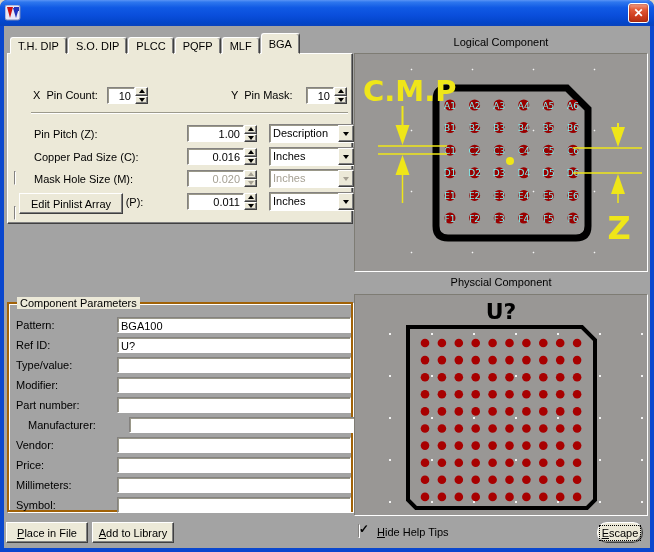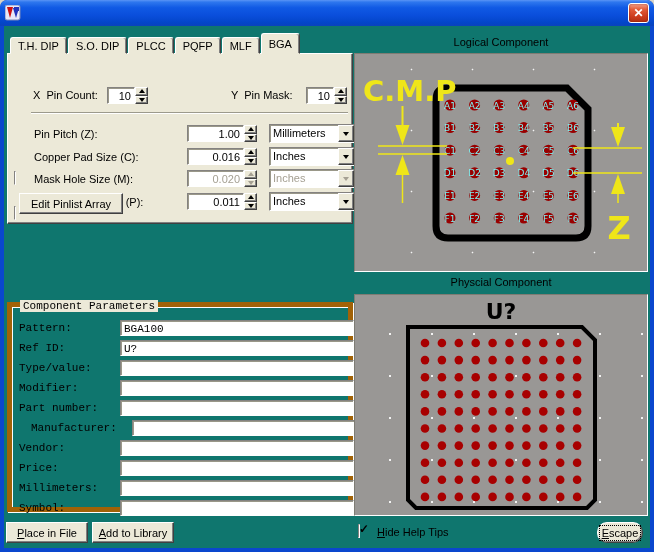--- a/index.html
+++ b/index.html
@@ -14,21 +14,21 @@
     border-radius:7px 7px 0 0; display:flex; align-items:center; padding:0 5px; }
   .title-text { color:#fff; font-weight:bold; font-size:13px; margin-left:5px;
     text-shadow:1px 1px 1px rgba(0,0,60,.75); letter-spacing:.2px; }
   .app-icon { width:16px; height:16px; display:inline-block; }
   .close-btn { margin-left:auto; width:21px; height:20px; border-radius:3px;
     background:linear-gradient(180deg,#F2A38B 0%,#E25B38 30%,#CC3C1D 70%,#B03012 100%);
     border:1px solid #fff; color:#fff; font-weight:bold; font-size:12px;
     display:flex; align-items:center; justify-content:center; box-shadow:inset 0 0 2px rgba(120,10,0,.8); cursor:default; }
 
   
-  .content { position:absolute; left:4px; top:26px; width:646px; height:522px; background:#0f766e; }
+  .content { position:absolute; left:4px; top:26px; width:646px; height:522px; background:#a3a3a3; }
   .abs { position:absolute; }
   label, .lbl { white-space:pre; }
 
   
   .raised { background:#ECE9D8; border:1px solid; border-color:#FFFFFF #404040 #404040 #FFFFFF;
     box-shadow:inset -1px -1px 0 #808080; }
   .sunken { background:#fff; border:1px solid; border-color:#848280 #FFFFFF #FFFFFF #848280;
     box-shadow:inset 1px 1px 0 #9a9889; }
 
   
@@ -55,21 +55,21 @@
 
   .dis { color:#A5A093; }
   .dis .tri-up { border-bottom-color:#A5A093; } .dis .tri-dn { border-top-color:#A5A093; }
 
   .sep { height:2px; border-top:1px solid #9C9A8C; border-bottom:1px solid #fff; }
 
   .btn { font-size:11px; display:flex; align-items:center; justify-content:center; cursor:default; }
   .focus-rect { outline:1px dotted #000; padding:1px 2px; }
 
   
-  .groupbox { border:5px solid #a16207; box-shadow:inset 1px 1px 0 #fff, 1px 1px 0 #fff;font-family:Liberation Mono, monospace; }
+  .groupbox { border:2px solid #a16207; box-shadow:inset 1px 1px 0 #fff, 1px 1px 0 #fff; }
   .groupbox-title { position:absolute; top:-7px; left:8px; background:#ECE9D8; padding:0 3px; }
   .param-row { position:absolute; left:0; width:100%; height:16px; }
   .param-label { position:absolute; left:7px; top:2px; }
   .param-input { position:absolute; left:108px; top:0; width:234px; height:16px; }
 
   
   .panel { background:#999795; border:1px solid; border-color:#7E7C74 #FFFFFF #FFFFFF #7E7C74;
     background-image:radial-gradient(circle, rgba(255,255,255,.9) 0.7px, transparent 1.1px); }
   .panel-label { text-align:center; }
   svg text { font-family:"DejaVu Sans", sans-serif; }
@@ -135,21 +135,21 @@
      <span class="abs sunken edit" style="left:179px; top:71px; width:57px; height:17px;">1.00</span>
      <span class="abs spin" style="left:236px; top:71px; width:13px; height:17px;">
         <span class="spin-btn raised">
                 <span class="tri-up"></span>
               </span>
         <span class="spin-btn raised">
                 <span class="tri-dn"></span>
               </span>
      </span>
      <span class="abs sunken combo" style="left:261px; top:70px; width:86px; height:19px;">
-        <span class="combo-text">Millimeters</span>
+        <span class="combo-text">Description</span>
         <span class="combo-btn raised">
                 <span class="tri-dn"></span>
               </span>
      </span>
           </div>
           <div>
             <label class="abs" style="left:26px; top:97px;">Copper Pad Size (C):</label>
      <span class="abs sunken edit" style="left:179px; top:94px; width:57px; height:17px;">0.016</span>
      <span class="abs spin" style="left:236px; top:94px; width:13px; height:17px;">
         <span class="spin-btn raised">

